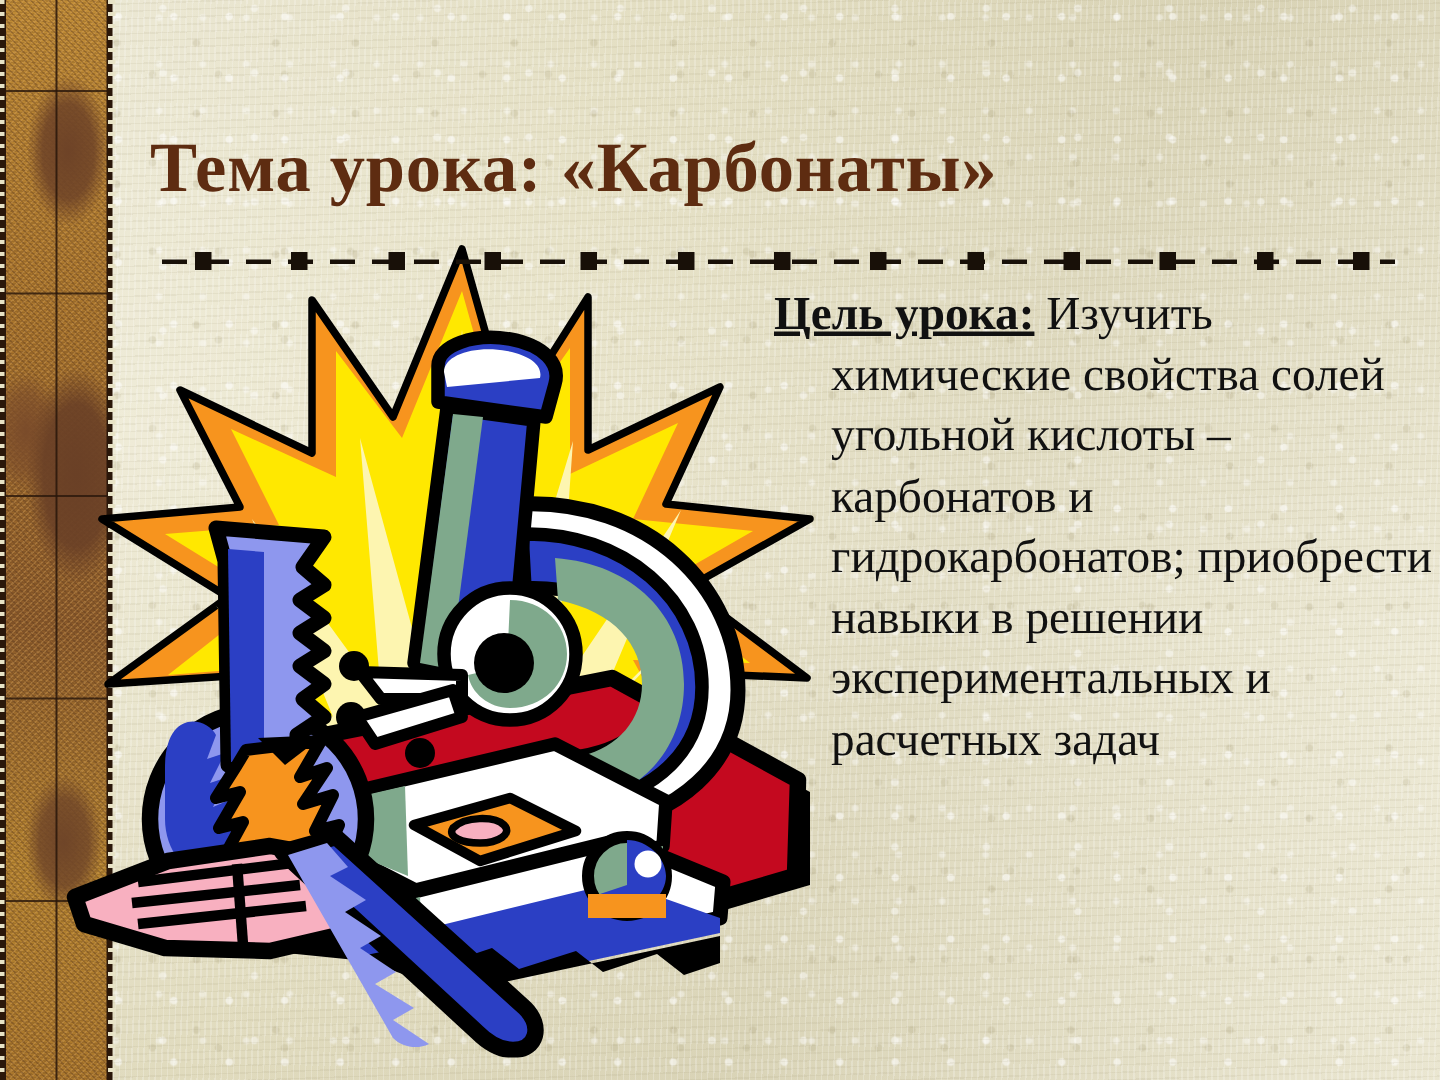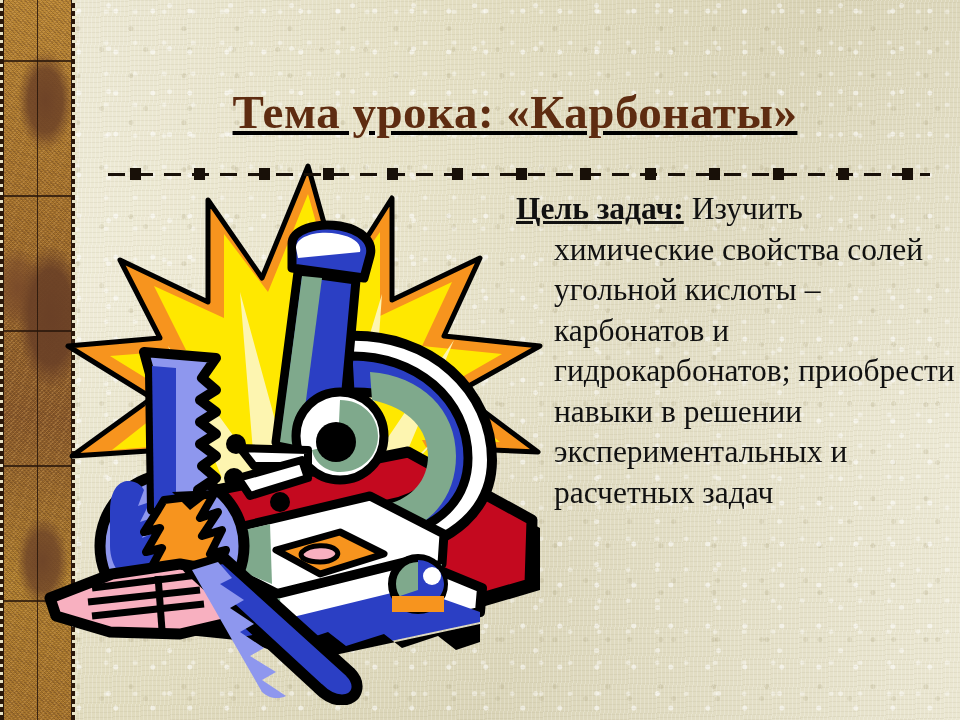--- a/index.html
+++ b/index.html
@@ -79,22 +79,20 @@
     background-image: repeating-linear-gradient(to bottom, #e8e3c6 0 3px, rgba(0,0,0,0) 3px 8px);
   }
   .lb-ticks-l { left: -4px; }
   .lb-ticks-r { right: -5px; }
 
   
   #title-block {
     position: absolute;
     left: 100px; top: 88px;
     width: 830px;
-    text-align: center;
-    text-decoration: underline;
   }
   #slide-title {
     margin: 0;
     font-family: "Liberation Serif", serif;
     font-weight: bold;
     font-size: 47px;
     line-height: 1.05;
     color: #5e2c11;
     letter-spacing: 0.5px;
     white-space: nowrap;
@@ -281,15 +279,15 @@
         <i style="left: 408px; background: rgb(24, 16, 8);"></i>
         <i style="left: 472px; background: rgb(24, 16, 8);"></i>
         <i style="left: 537px; background: rgb(24, 16, 8);"></i>
         <i style="left: 601px; background: rgb(24, 16, 8);"></i>
         <i style="left: 665px; background: rgb(24, 16, 8);"></i>
         <i style="left: 730px; background: rgb(24, 16, 8);"></i>
         <i style="left: 794px; background: rgb(24, 16, 8);"></i>
       </div>
   </div>
 
-  <div id="goal-text"><span id="goal-label">Цель задач:</span><span id="goal-body"> Изучить химические свойства солей угольной кислоты – карбонатов и гидрокарбонатов; приобрести навыки в решении экспериментальных и расчетных задач</span></div>
+  <div id="goal-text"><span id="goal-label">Цель урока:</span><span id="goal-body"> Изучить химические свойства солей угольной кислоты – карбонатов и гидрокарбонатов; приобрести навыки в решении экспериментальных и расчетных задач</span></div>
 
 </div>
 
 </body></html>

